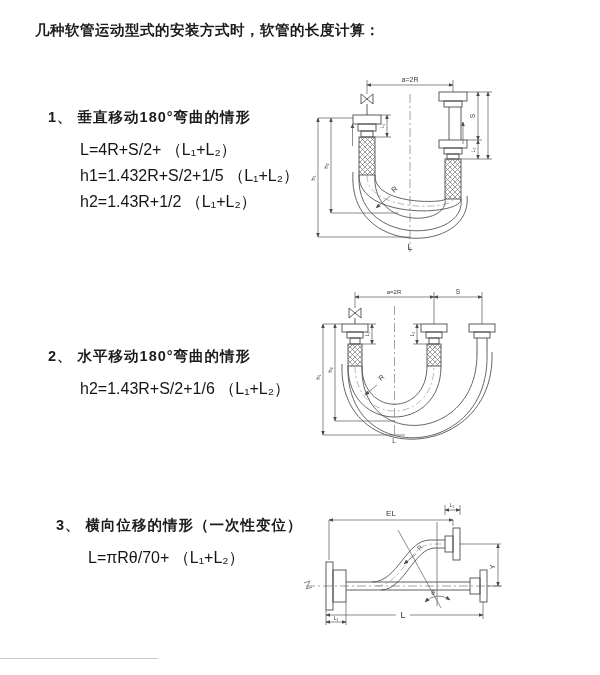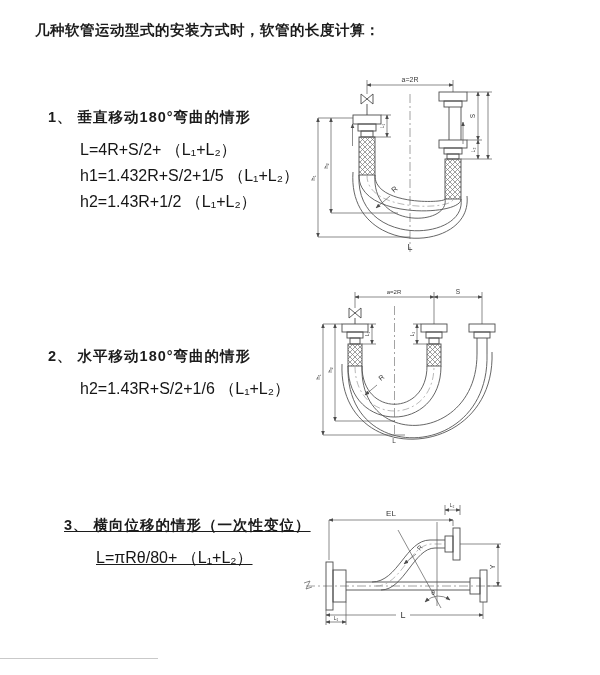--- a/index.html
+++ b/index.html
@@ -188,24 +188,24 @@
     <path class="hose" d="M33,84 C30,185 175,178 172,72"></path>
     <path class="hose" d="M47,84 C44,168 162,162 162,72"></path>
     <path class="hose" d="M27,82 C23,188 181,180 177,70"></path>
 
     <text x="66" y="99" font-size="7" transform="rotate(-40 66 99)">R</text>
     <line class="thin" x1="62" y1="103" x2="50" y2="113" marker-end="url(#ar2)"></line>
 
     <text x="79" y="161" font-size="6.5" text-anchor="middle">L</text>
   </svg>
 
-  <div class="sec" style="left:64px;top:516px;text-decoration:underline;">
+  <div class="sec" style="left:56px;top:516px;">
     <div class="sec-heading">3、 横向位移的情形（一次性变位）</div>
     <div class="formulas">
-      <div class="formula">L=πRθ/80+ （L₁+L₂）</div>
+      <div class="formula">L=πRθ/70+ （L₁+L₂）</div>
     </div>
   </div>
 
   <svg class="dwg" style="left:302px;top:496px;" width="205" height="132" viewBox="0 0 205 132">
     <defs>
       <marker id="ar3" viewBox="0 0 10 10" refX="9" refY="5" markerWidth="7" markerHeight="7" orient="auto-start-reverse">
         <path d="M0,1 L10,5 L0,9 z" fill="#4c4c4c"></path>
       </marker>
     </defs>
 

